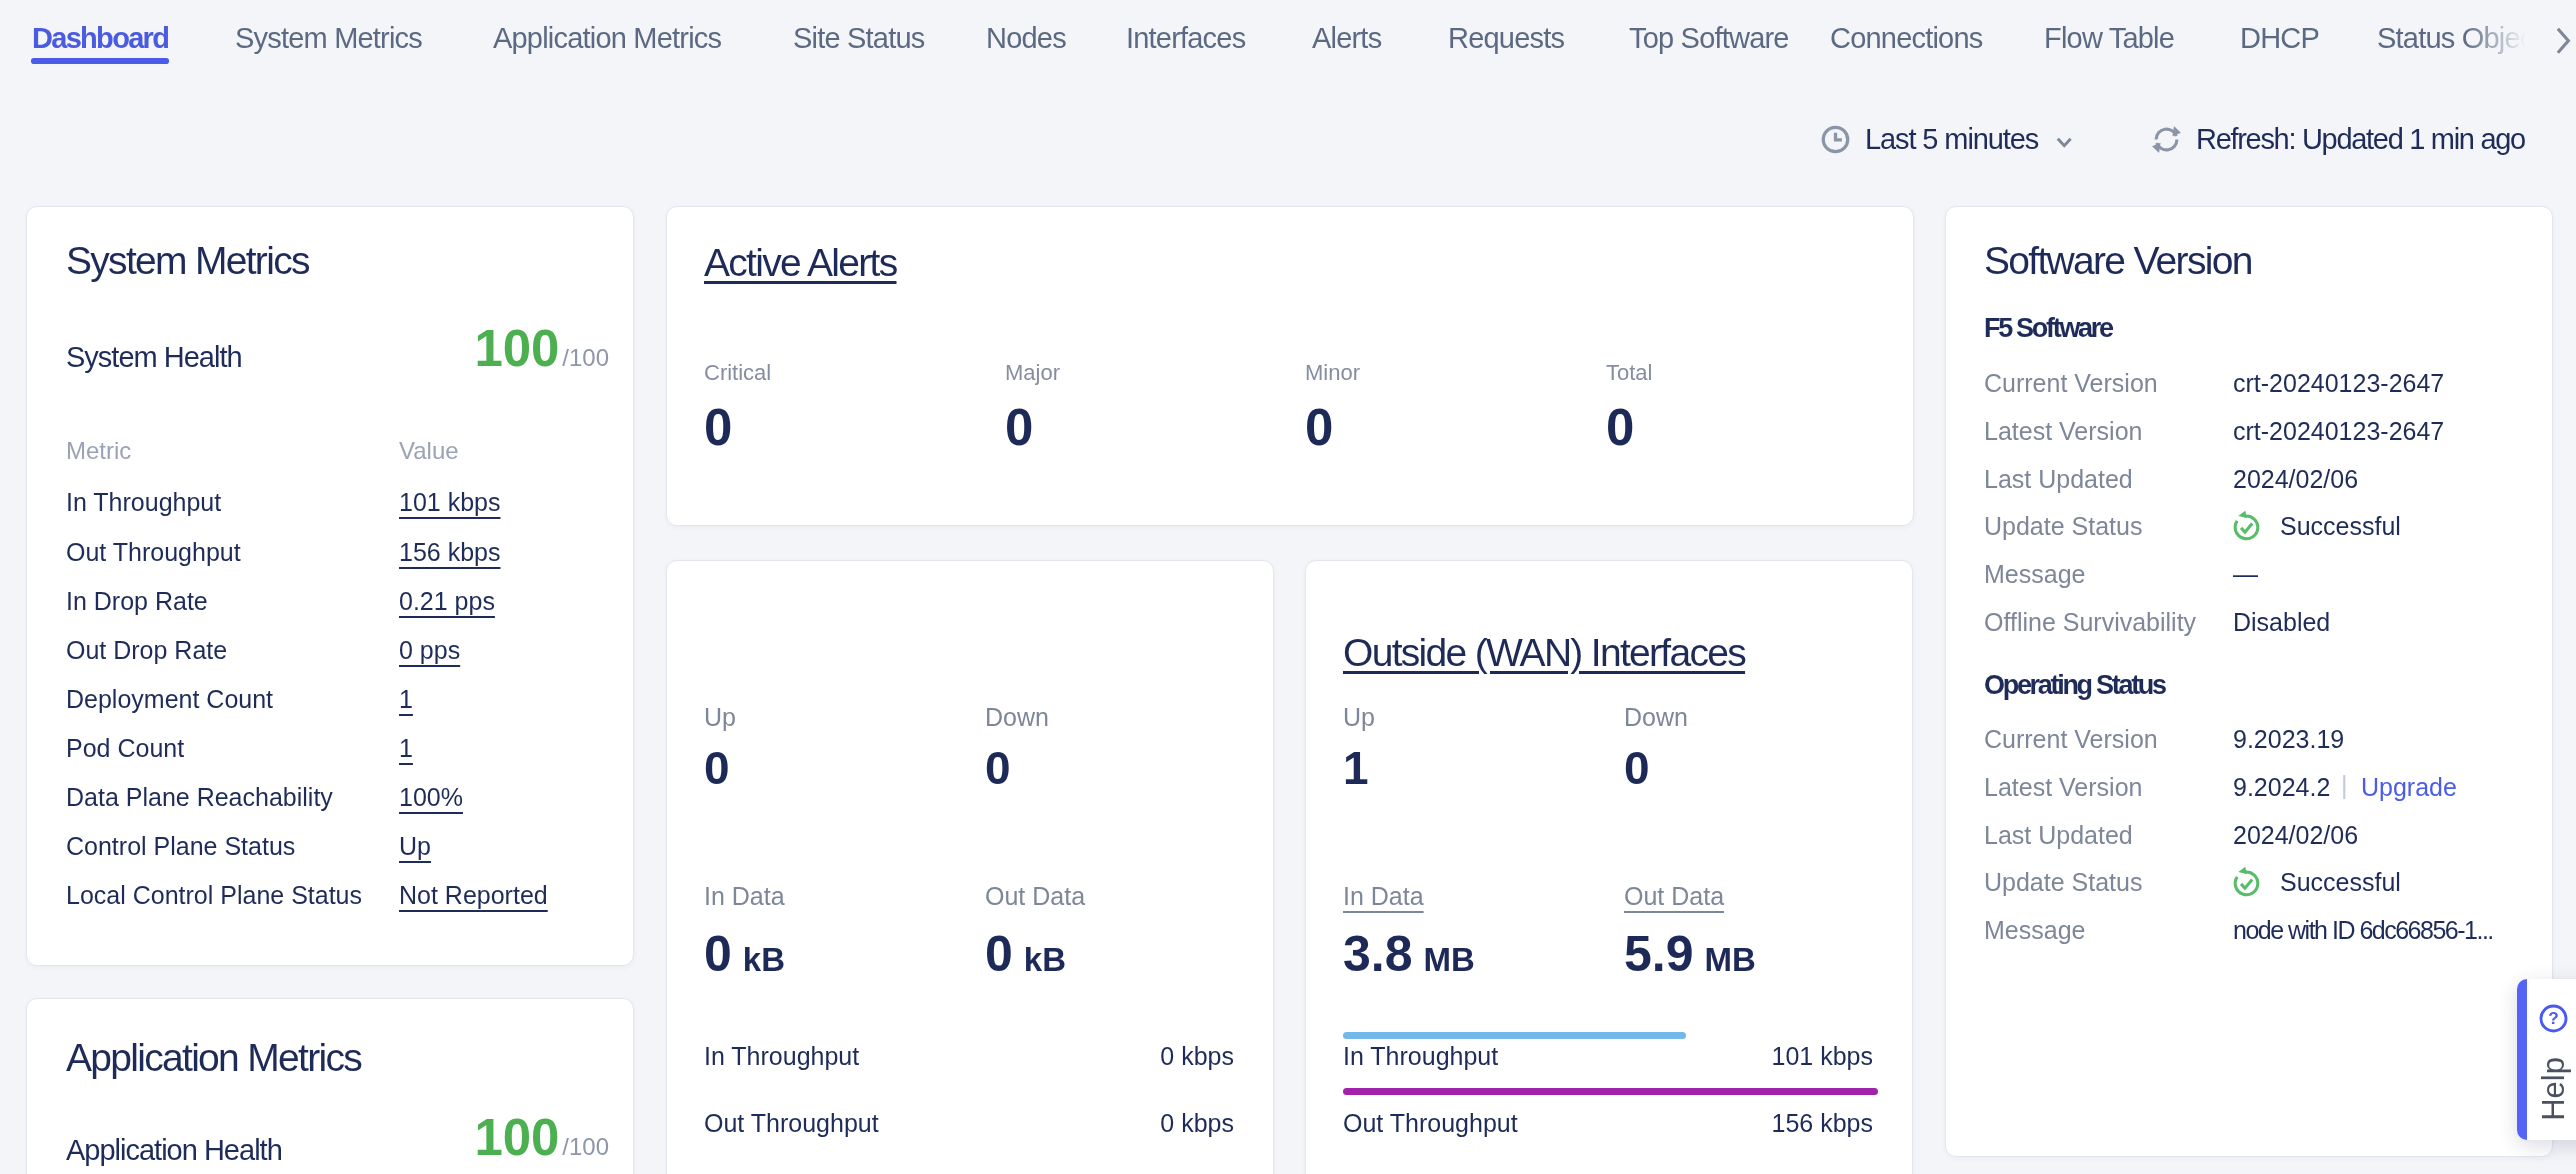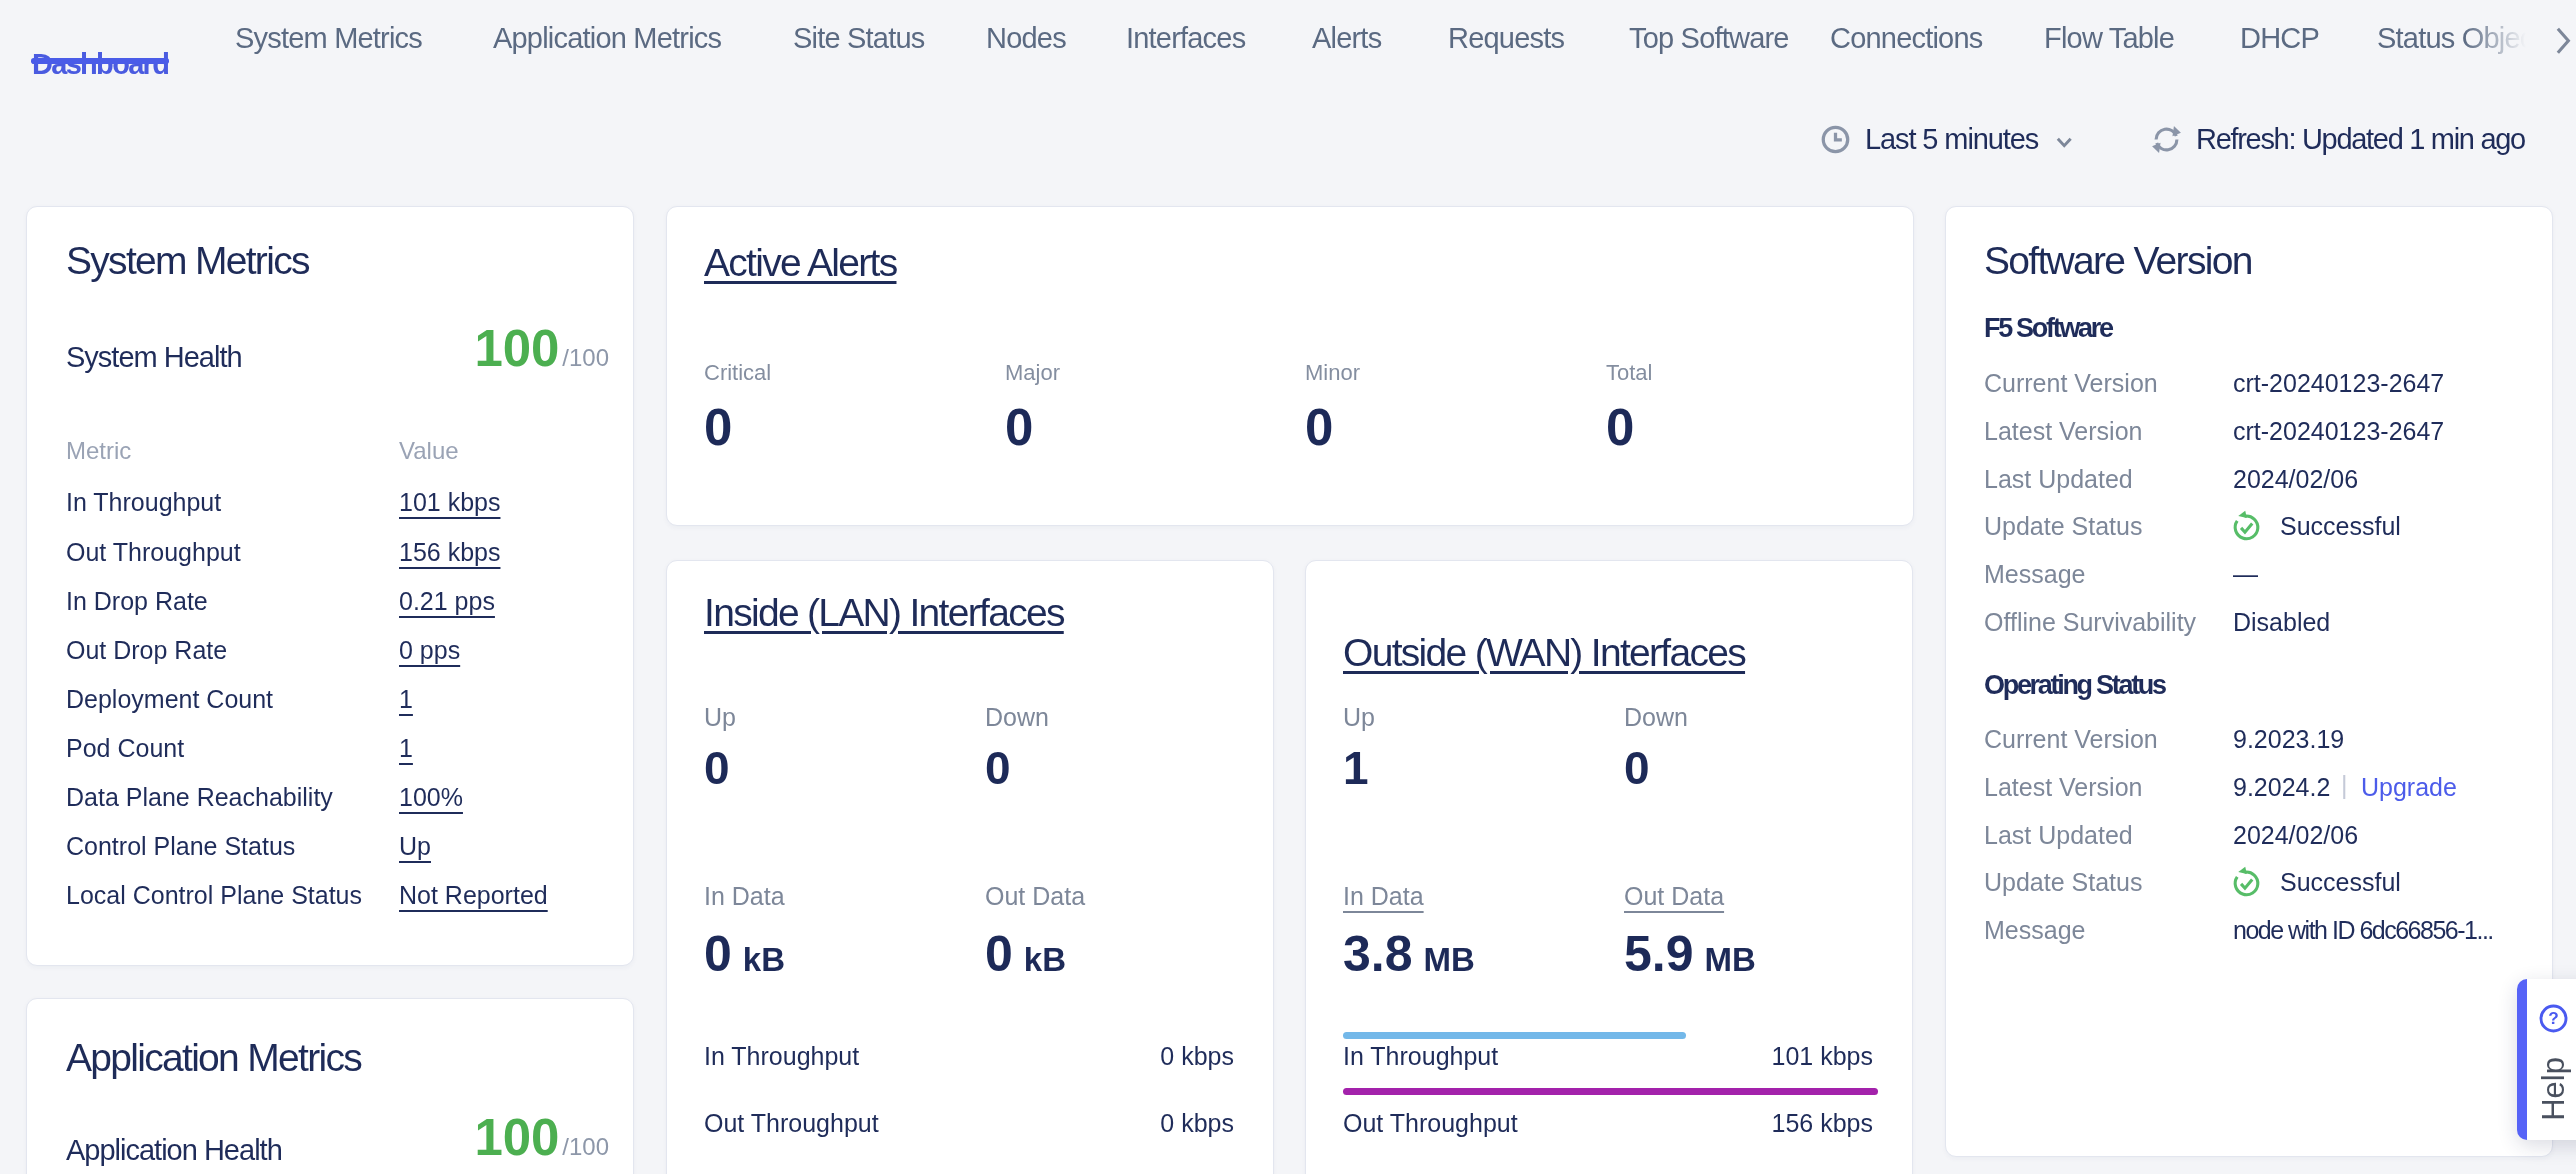--- a/index.html
+++ b/index.html
@@ -24,21 +24,21 @@
 .tlink { text-decoration:underline; text-decoration-thickness:2.8px; text-underline-offset:4.6px; }
 .vlink { text-decoration:underline; text-decoration-thickness:1.8px; text-underline-offset:5.5px; }
 .body27 { font-size:25px; }
 .big56 { font-size:51px; font-weight:700; color:#1d2a58; }
 .big50 { font-size:46px; font-weight:700; color:#1d2a58; }
 .flexb { display:flex; align-items:baseline; }
 </style>
 </head>
 <body>
 
-<div class="abs nav" style="left:32px; top:24px; color:#4a5be0; font-weight:700; letter-spacing:-1.7px;margin-top:26px;">Dashboard</div>
+<div class="abs nav" style="left:32px; top:24px; color:#4a5be0; font-weight:700; letter-spacing:-1.7px;">Dashboard</div>
 <div class="abs nav" style="left:235px; top:24px;">System Metrics</div>
 <div class="abs nav" style="left:493px; top:24px;">Application Metrics</div>
 <div class="abs nav" style="left:793px; top:24px;">Site Status</div>
 <div class="abs nav" style="left:986px; top:24px;">Nodes</div>
 <div class="abs nav" style="left:1126px; top:24px;">Interfaces</div>
 <div class="abs nav" style="left:1312px; top:24px;">Alerts</div>
 <div class="abs nav" style="left:1448px; top:24px;">Requests</div>
 <div class="abs nav" style="left:1629px; top:24px;">Top Software</div>
 <div class="abs nav" style="left:1830px; top:24px;">Connections</div>
 <div class="abs nav" style="left:2044px; top:24px;">Flow Table</div>
@@ -111,21 +111,20 @@
   <div class="abs" style="left:338px; top:155px; font-size:22px; color:#848ea0;">Major</div>
   <div class="abs" style="left:638px; top:155px; font-size:22px; color:#848ea0;">Minor</div>
   <div class="abs" style="left:939px; top:155px; font-size:22px; color:#848ea0;">Total</div>
   <div class="abs big56" style="left:37px; top:195px;">0</div>
   <div class="abs big56" style="left:338px; top:195px;">0</div>
   <div class="abs big56" style="left:638px; top:195px;">0</div>
   <div class="abs big56" style="left:939px; top:195px;">0</div>
 </div>
 
 <div class="card" style="left:666px; top:560px; width:608px; height:688px;">
-  <div class="abs title tlink" style="left:37px; top:32px;">Inside (LAN) Interfaces</div>
   <div class="abs gray body27" style="left:37px; top:144px;">Up</div>
   <div class="abs gray body27" style="left:318px; top:144px;">Down</div>
   <div class="abs big50" style="left:37px; top:184px;">0</div>
   <div class="abs big50" style="left:318px; top:184px;">0</div>
   <div class="abs gray body27" style="left:37px; top:323px;">In Data</div>
   <div class="abs gray body27" style="left:318px; top:323px;">Out Data</div>
   <div class="abs flexb" style="left:37px; top:368px;">
     <span style="font-size:50px; font-weight:700; color:#1d2a58;">0</span>
       <span style="font-size:33px; font-weight:700; color:#1d2a58; margin-left:11px;">kB</span>
   </div>

